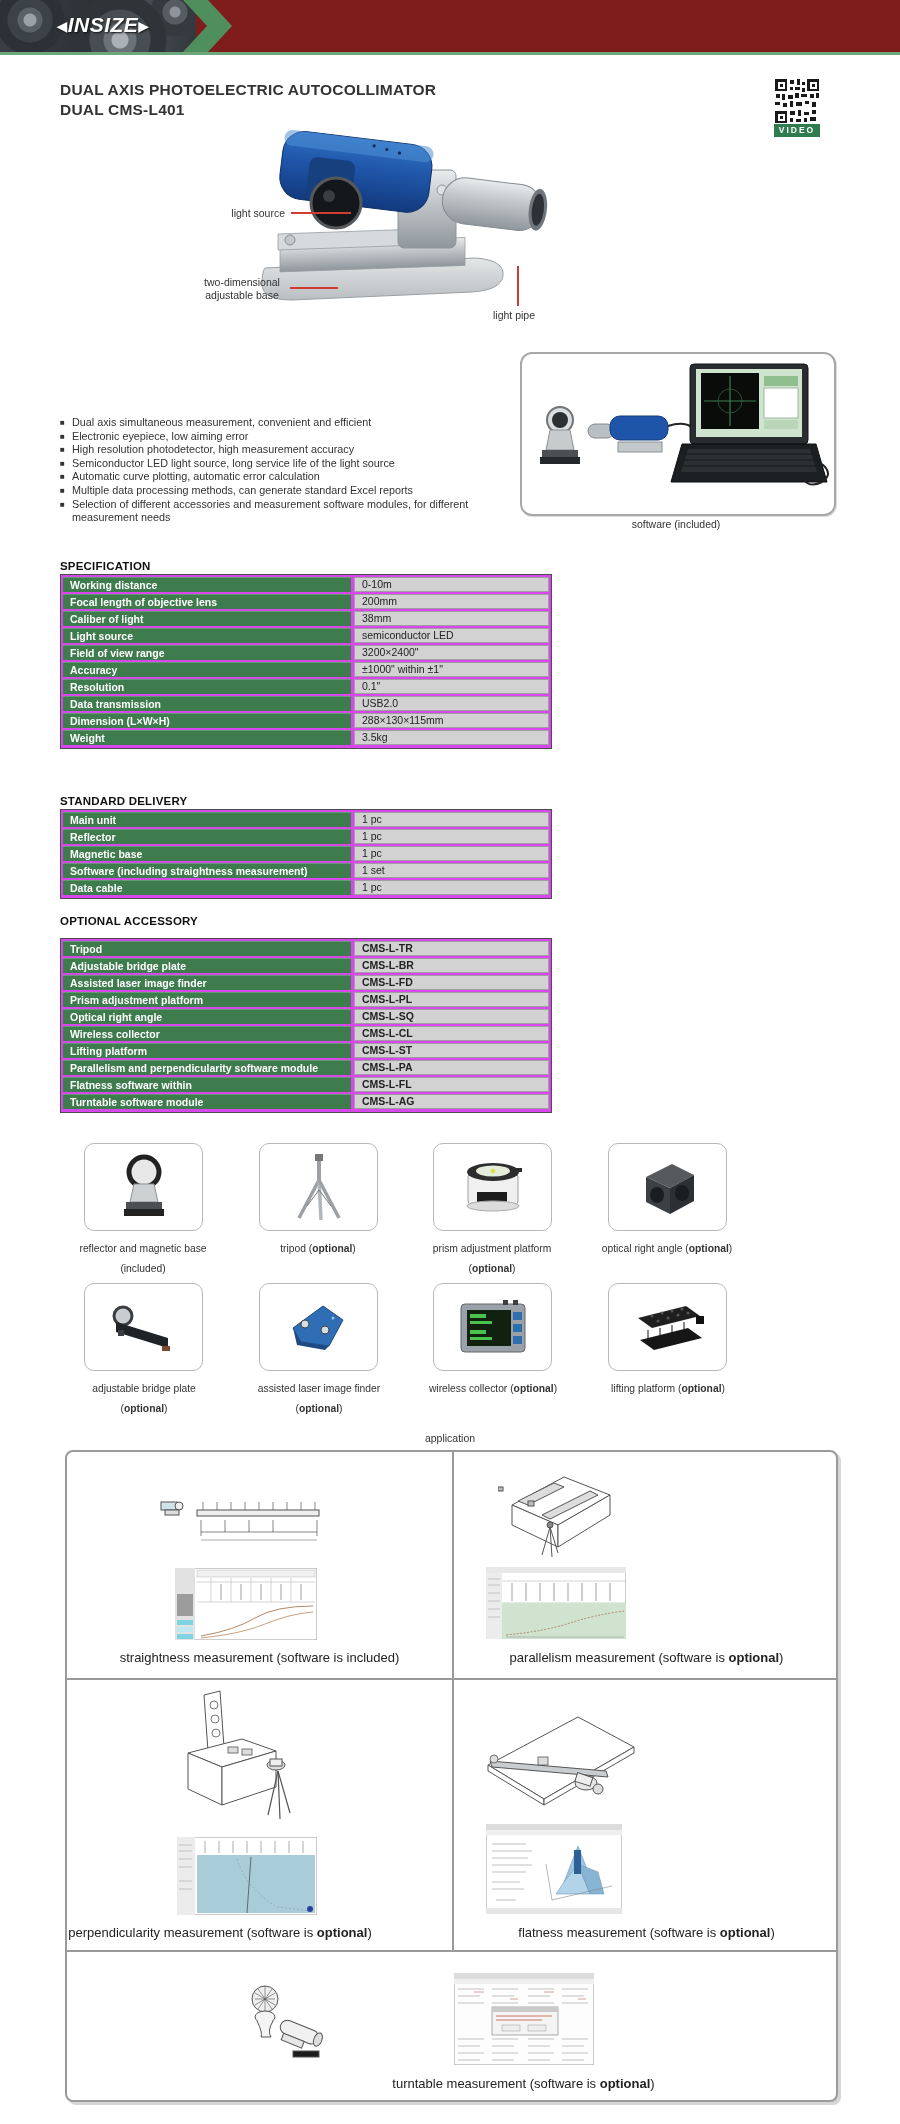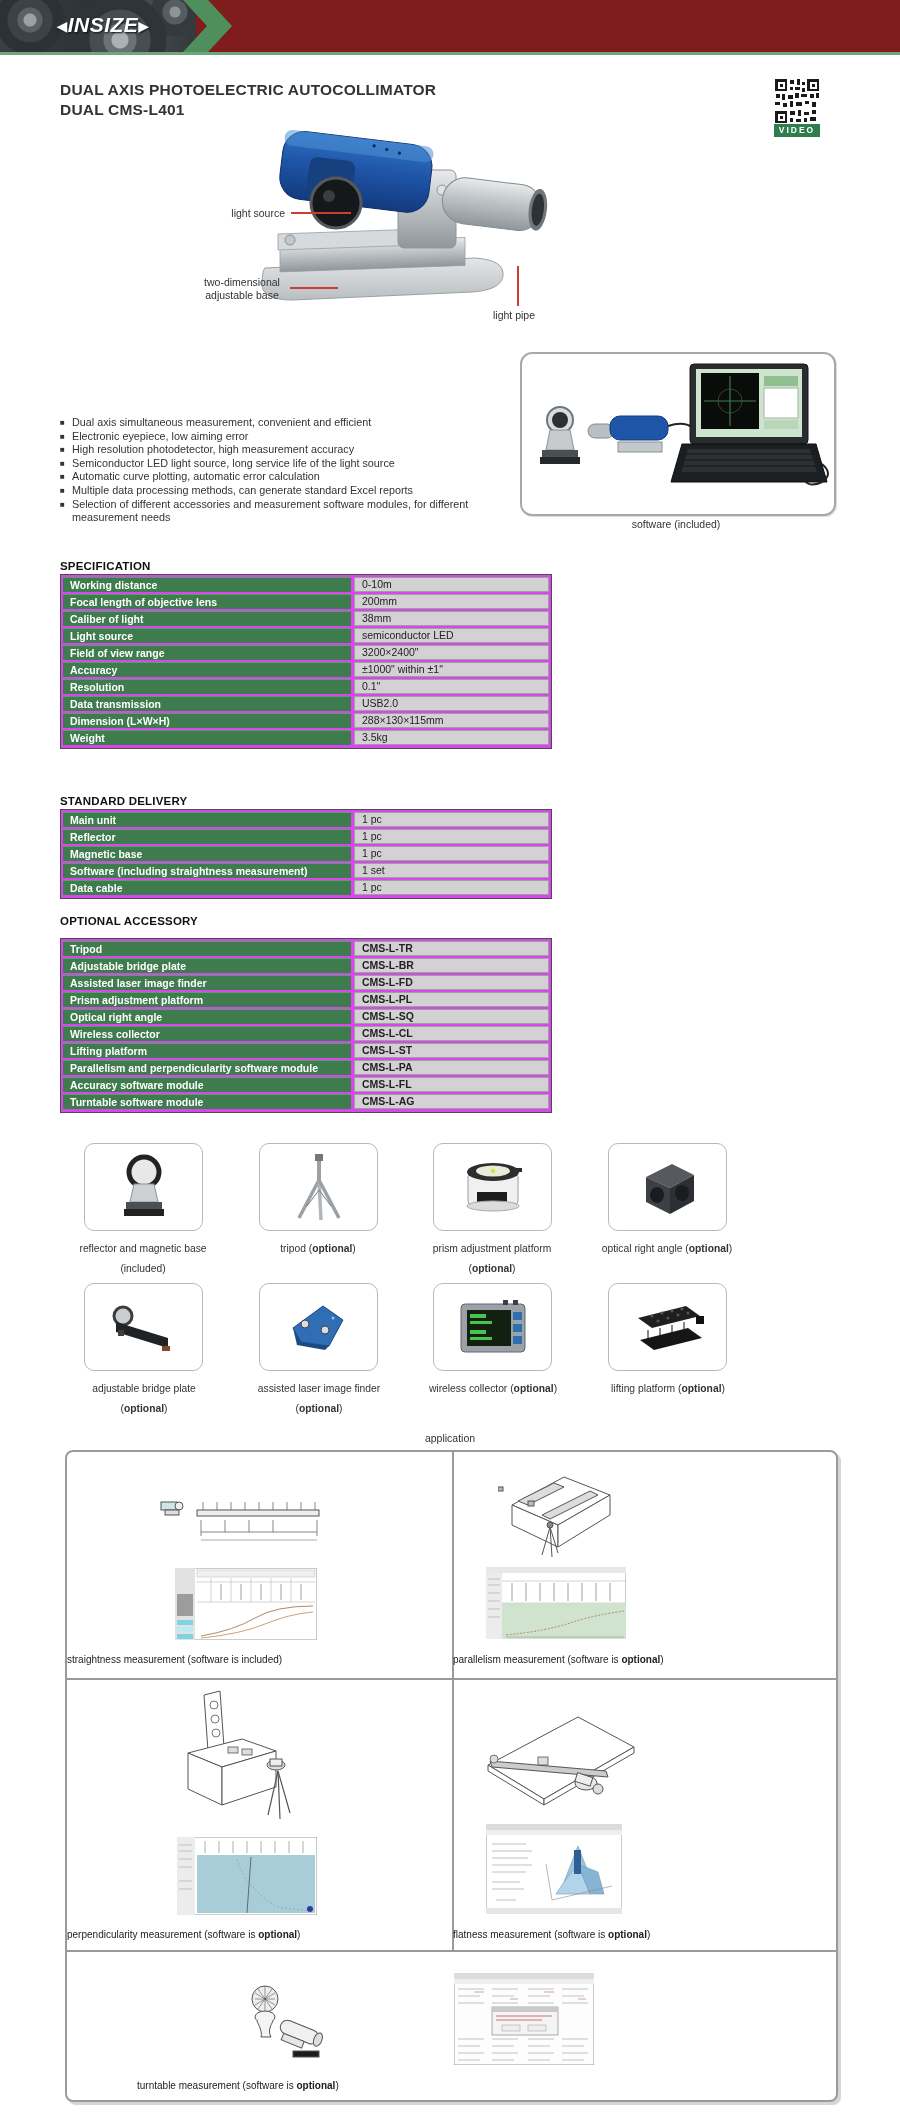--- a/index.html
+++ b/index.html
@@ -53,21 +53,21 @@
   
   .card{position:absolute;width:119px;height:88px;border:1.5px solid #b8b8b8;border-radius:10px;background:#fff;display:flex;align-items:center;justify-content:center;box-sizing:border-box;}
   .card-cap{position:absolute;width:150px;text-align:center;font-size:10.3px;line-height:20px;color:#333;}
 
   
   #app-label{left:0;top:1432px;width:900px;text-align:center;font-size:10.5px;color:#333;}
   #app-box{left:65px;top:1450px;width:773px;height:652px;border:2px solid #9a9a9a;border-radius:8px;background:#fff;box-shadow:3px 3px 0 #d6d6d6;box-sizing:border-box;}
   .app-cell{position:absolute;box-sizing:border-box;}
   .vdiv{position:absolute;left:385px;top:0;width:1.5px;height:498px;background:#9a9a9a;}
   .hdiv{position:absolute;left:0;width:100%;height:1.5px;background:#9a9a9a;}
-  .app-cap{position:absolute;width:100%;text-align:left;font-size:10px;color:#222;}
+  .app-cap{position:absolute;width:100%;text-align:center;font-size:13px;color:#222;}
   b{font-weight:bold;}
 </style>
 </head>
 <body>
 
 <div id="header" class="abs">
   <div id="logo-photo" class="abs"></div>
   <div id="logo-chevron" class="abs"></div>
   <div id="logo-text" class="abs"><span class="arr">◀</span><span>INSIZE</span><span class="arr">▶</span></div>
 </div>
@@ -341,21 +341,21 @@
     </div>
   <div class="trow">
       <div class="tlabel">Lifting platform</div>
       <div class="tval bold">CMS-L-ST</div>
     </div>
   <div class="trow">
       <div class="tlabel">Parallelism and perpendicularity software module</div>
       <div class="tval bold">CMS-L-PA</div>
     </div>
   <div class="trow">
-      <div class="tlabel">Accuracy software module</div>
+      <div class="tlabel">Flatness software within</div>
       <div class="tval bold">CMS-L-FL</div>
     </div>
   <div class="trow">
       <div class="tlabel">Turntable software module</div>
       <div class="tval bold">CMS-L-AG</div>
     </div>
 </div>
 
 <div class="card" style="left:84px;top:1143px;">
   <svg width="84" height="70" viewBox="0 0 84 70">

